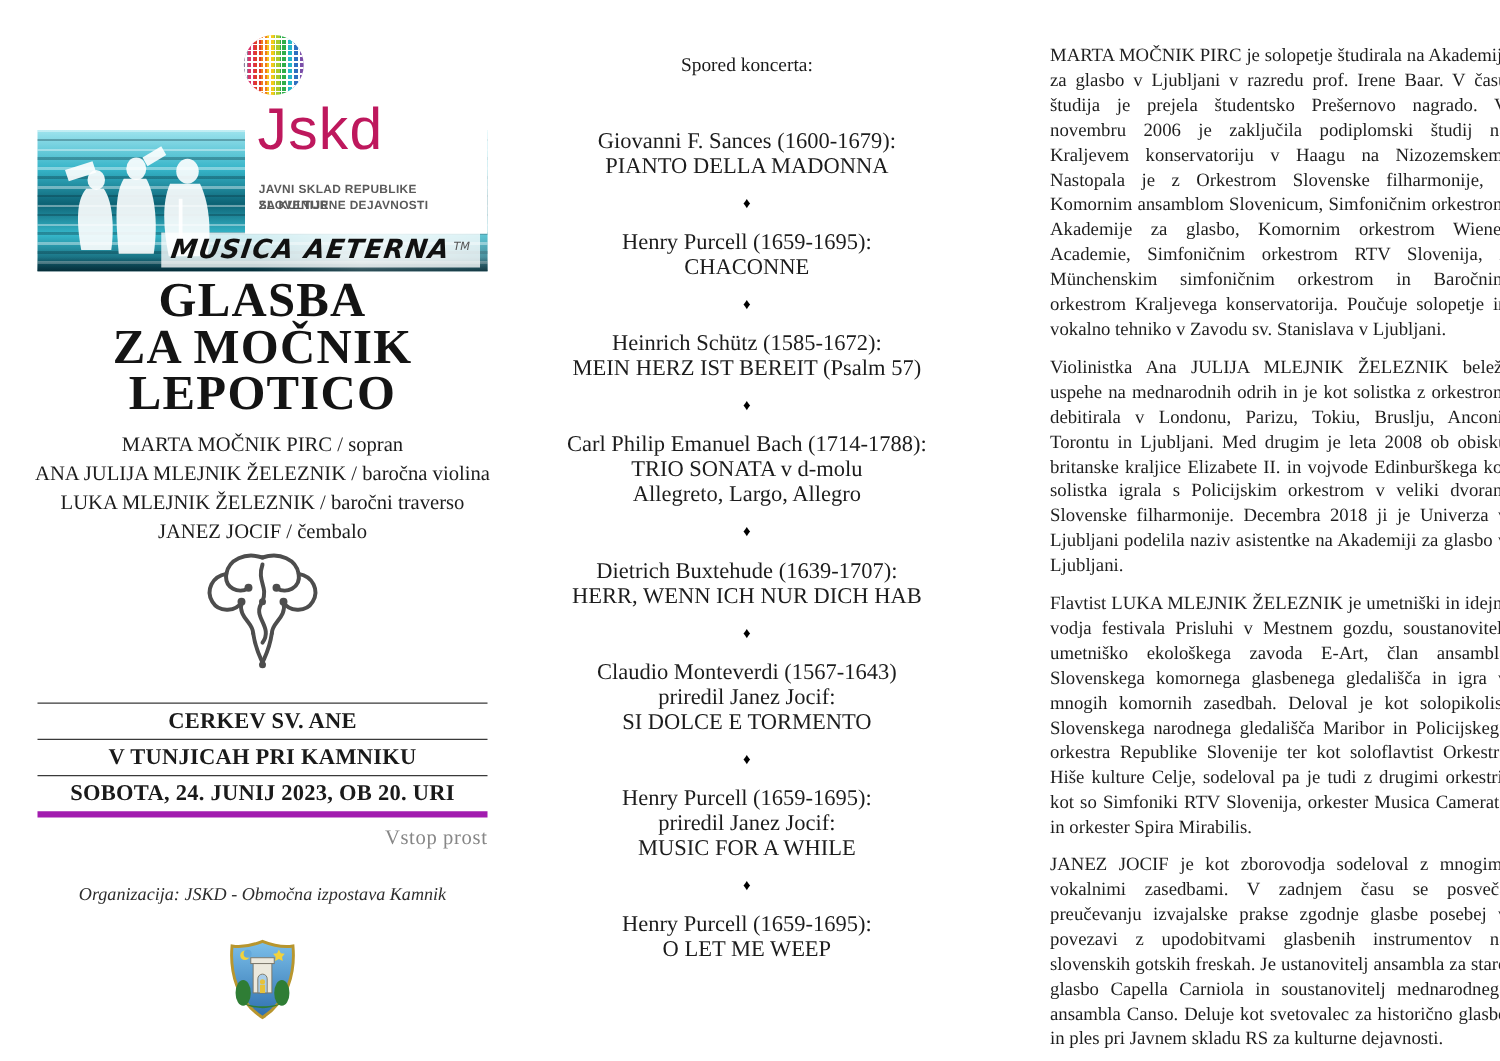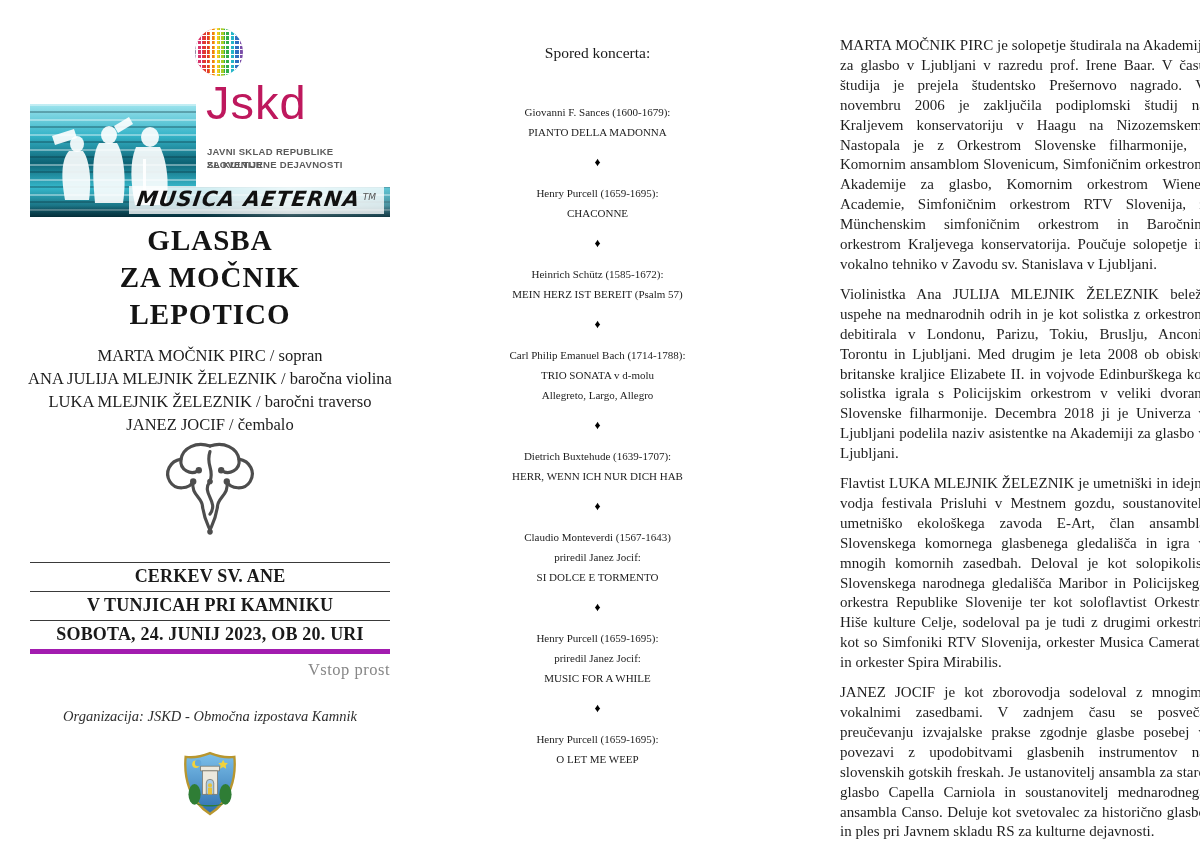--- a/index.html
+++ b/index.html
@@ -40,37 +40,37 @@
   .jskd-tag.t2{top:54px;}
   .brand{position:absolute;right:6px;bottom:3px;background:rgba(255,255,255,0.78);
     padding:1px 8px 3px 8px;white-space:nowrap;}
   .brand .btxt{font-family:"DejaVu Sans",sans-serif;font-weight:bold;font-style:italic;
     font-size:21px;letter-spacing:1px;color:#111;display:inline-block;transform:skewX(-8deg);}
   .brand .tm{font-family:"DejaVu Sans",sans-serif;font-style:italic;font-size:9px;color:#555;
     vertical-align:super;margin-left:3px;}
 
   
   .title{position:absolute;left:0;top:222px;width:100%;margin:0;text-align:center;
-    font-size:29px;font-weight:bold;line-height:37px;letter-spacing:1px;color:#141414;}
+    font-size:39px;font-weight:bold;line-height:37px;letter-spacing:1px;color:#141414;}
   .performers{position:absolute;left:-12px;top:344px;width:384px;text-align:center;
     font-size:16.5px;line-height:23px;color:#1c1c1c;}
   .ornament{position:absolute;top:436px;left:50%;transform:translateX(-50%);}
   .venue{position:absolute;left:0;top:562px;width:100%;}
   .venue-row{border-top:1px solid #3a3a3a;text-align:center;font-weight:bold;
     font-size:18px;line-height:21px;padding:3px 0 4px 0;letter-spacing:0.2px;}
   .venue-row:last-child{border-bottom:5px solid #a21caf;}
   .admission{position:absolute;left:0;top:660px;width:100%;text-align:right;
     font-size:16.5px;color:#878787;letter-spacing:0.5px;}
   .credits{position:absolute;left:0;top:706px;width:100%;text-align:center;
     font-style:italic;font-size:14.5px;line-height:21px;color:#2d2d2d;}
   .shield{position:absolute;top:750px;left:50%;transform:translateX(-50%);}
 
   
   .prog-heading{padding-top:44px;margin:0 0 40px 0;font-size:15.5px;color:#1a1a1a;}
-  .prog-item{font-size:11px;line-height:20px;color:#1c1c1c;}
+  .prog-item{font-size:18px;line-height:20px;color:#1c1c1c;}
   .prog-sep{font-size:12px;color:#000;margin:13px 0;}
 
   
   .col-right{padding-top:36px;box-sizing:border-box;margin-left:20px;}
   .bio{margin:0 0 10px 0;font-size:15px;line-height:19.9px;text-align:justify;
     color:#1e1e1e;}
 </style>
 </head>
 <body>
 

